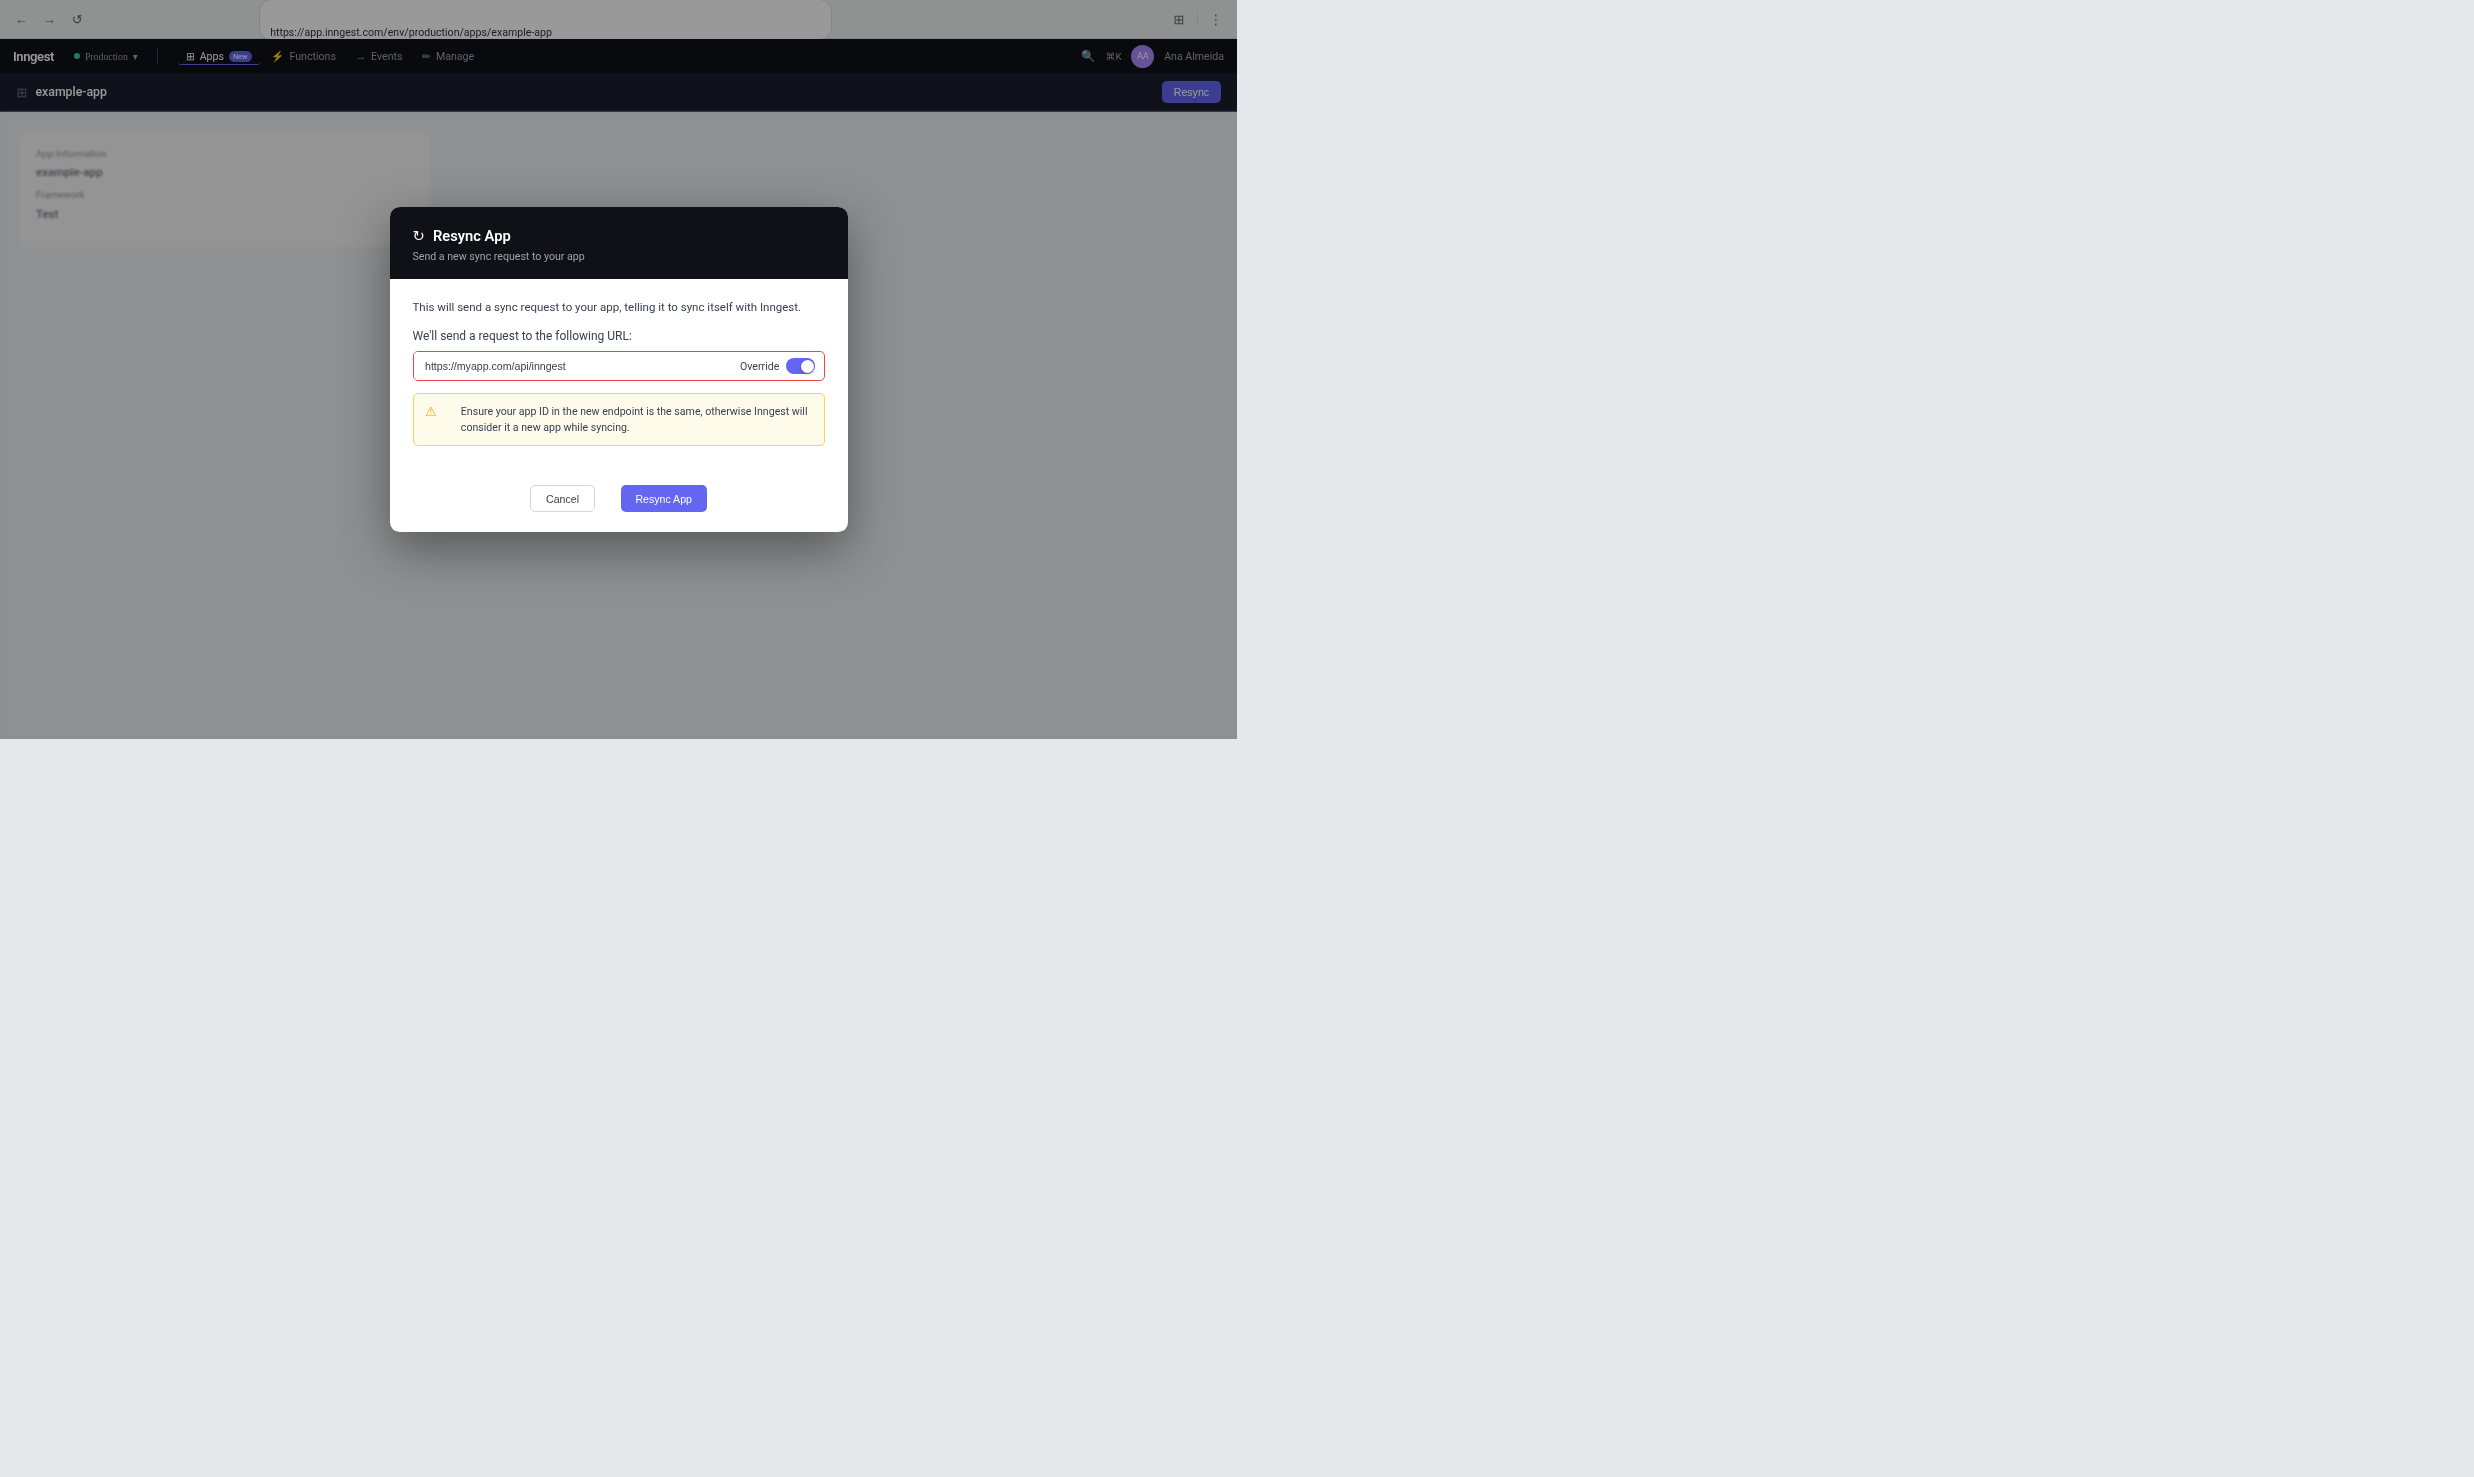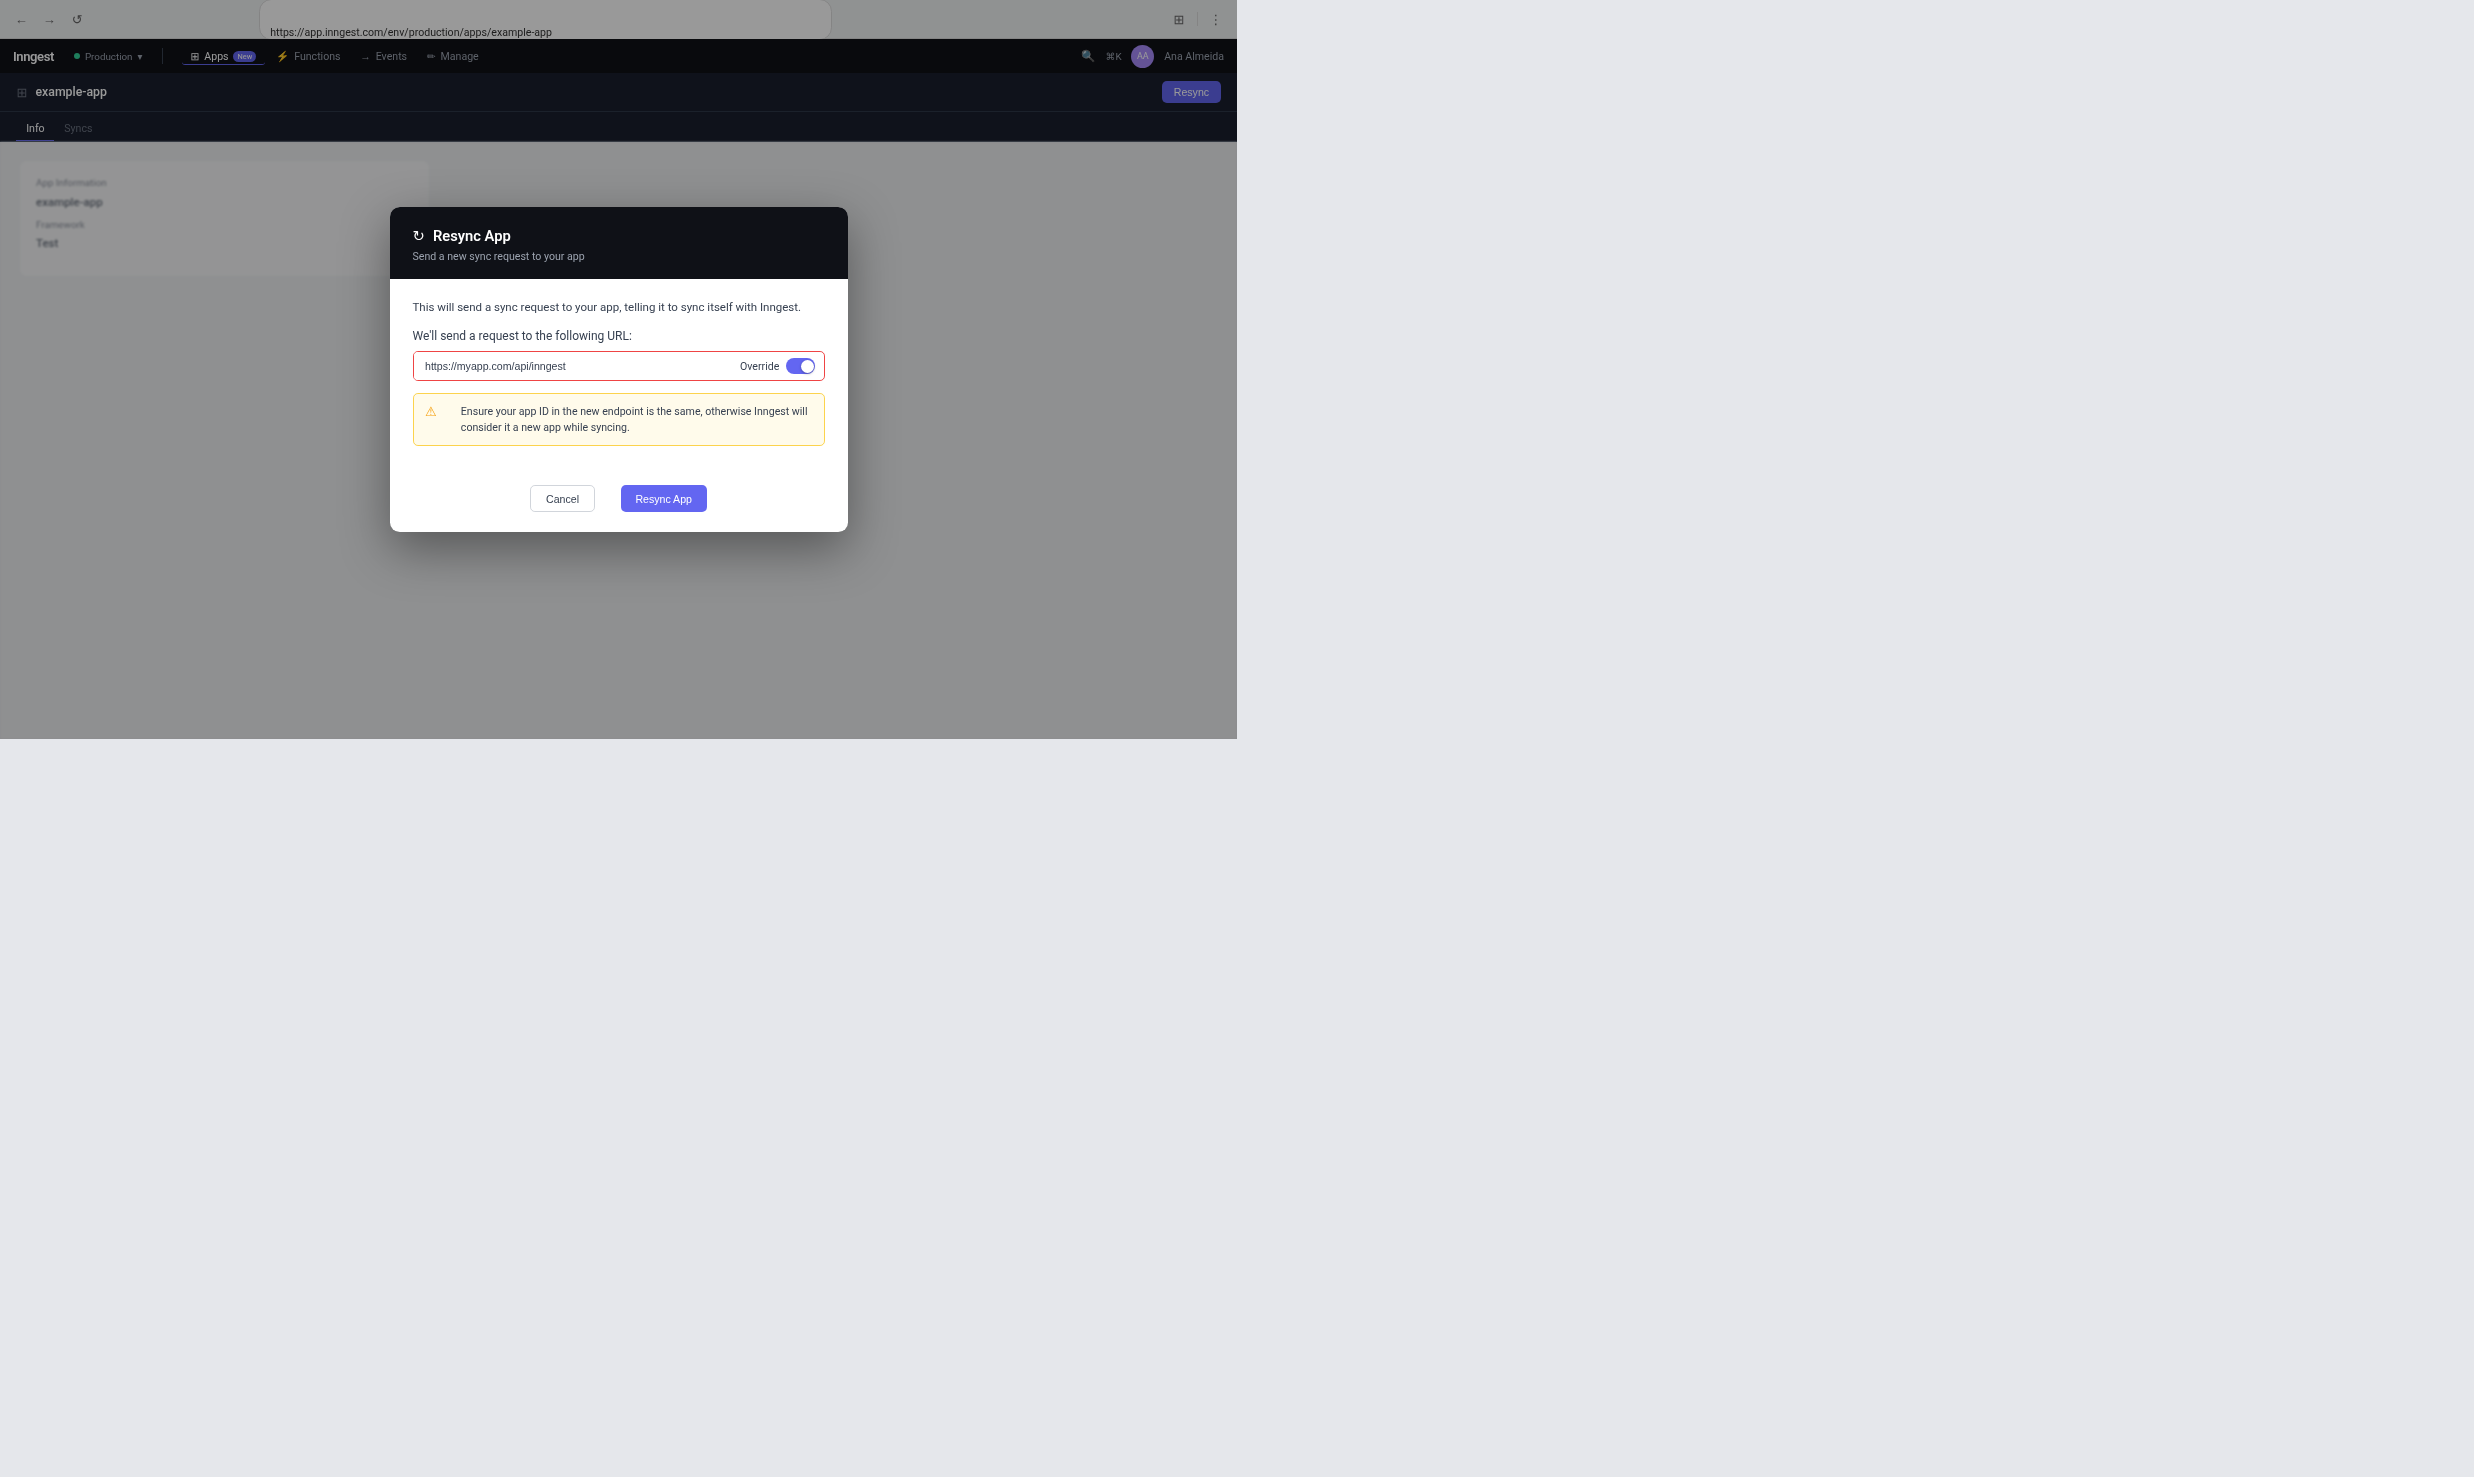--- a/index.html
+++ b/index.html
@@ -89,20 +89,21 @@
       font-weight: 600;
       letter-spacing: -0.4px;
     }
     .env-badge {
       display: flex;
       align-items: center;
       gap: 4.9px;
       color: #9ca3af;
       font-size: 9.8px;
       cursor: pointer;
+      font-family: Liberation Serif, serif;
     }
     .env-dot {
       width: 6.5px;
       height: 6.5px;
       border-radius: 50%;
       background: #34d399;
     }
     .nav-divider {
       width: 0.8px;
       height: 16.4px;
@@ -468,24 +469,20 @@
   </div>
 
   <div class="sub-header">
     <div class="sub-header-left">
       <span class="grid-icon">⊞</span>
       <span class="app-name-title">example-app</span>
     </div>
     <button class="resync-btn">Resync</button>
   </div>
 
-  <div class="sub-nav">
-    <div class="sub-nav-tab active">Info</div>
-    <div class="sub-nav-tab">Syncs</div>
-  </div>
 
   <div class="main-content">
     <div class="content-card">
       <div class="section-label">App Information</div>
       <div style="margin-bottom:9.8px;">
         <div class="app-info-value">example-app</div>
       </div>
       <div style="margin-bottom:9.8px;">
         <div class="section-label">Framework</div>
         <div class="app-info-value">Test</div>

